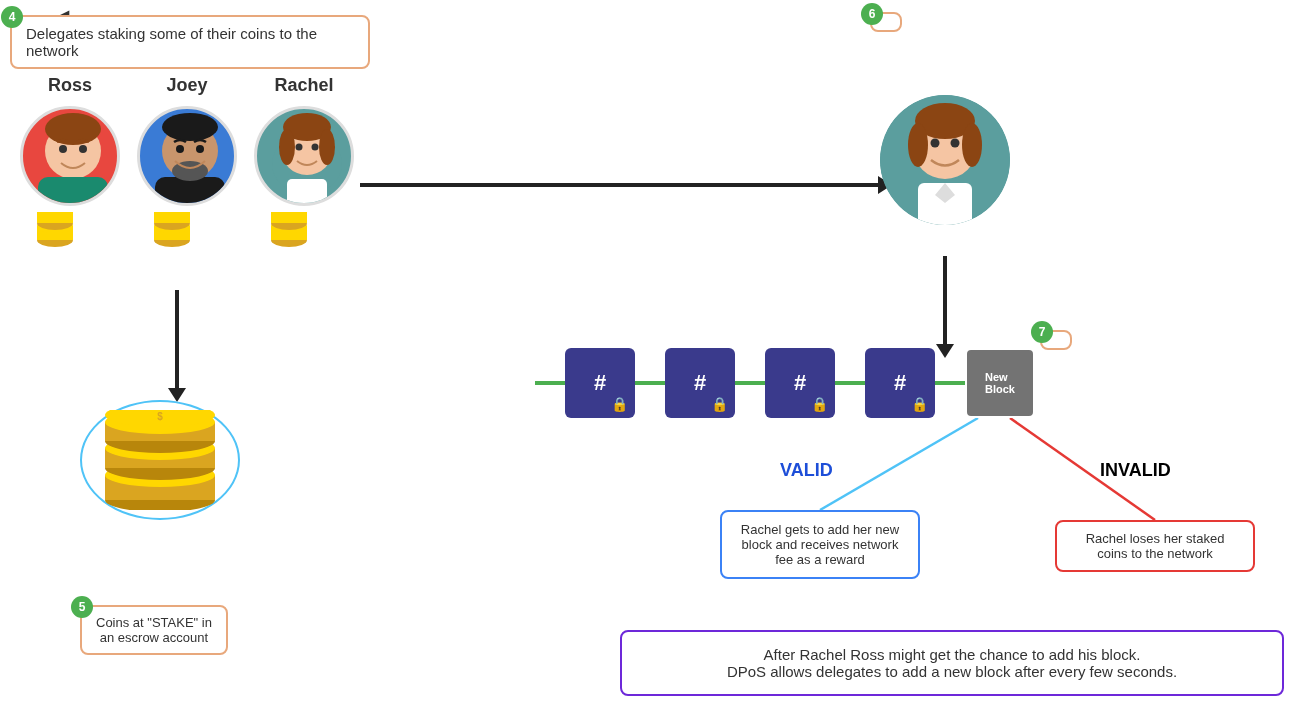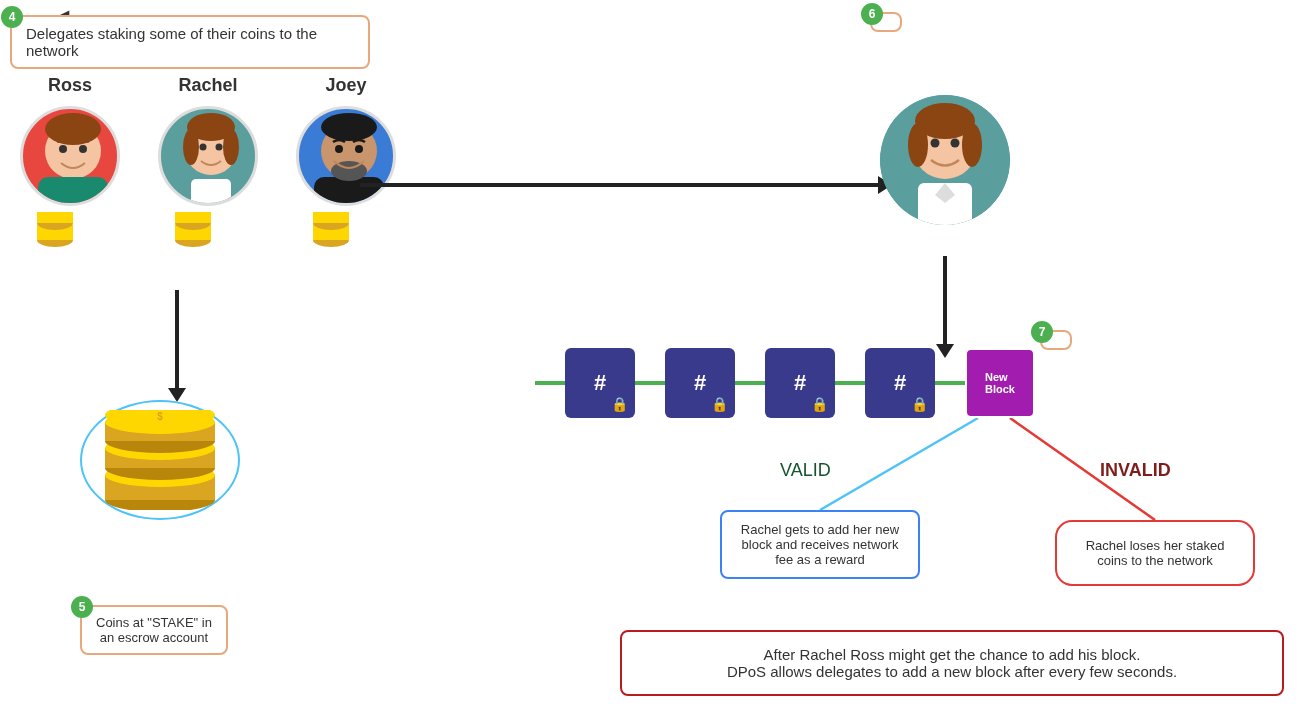--- a/index.html
+++ b/index.html
@@ -45,21 +45,21 @@
       top: -11px;
       left: -11px;
     }
 
     
     .delegates-row {
       position: absolute;
       top: 75px;
       left: 20px;
       display: flex;
-      gap: 38px;
+      gap: 17px;
       align-items: flex-end;
     }
     .delegate-item {
       display: flex;
       flex-direction: column;
       align-items: center;
       gap: 6px;
     }
     .delegate-name {
       font-size: 18px;
@@ -238,21 +238,21 @@
     }
     .block-lock {
       position: absolute;
       bottom: 6px;
       right: 6px;
       font-size: 14px;
     }
     .new-block {
       width: 70px;
       height: 70px;
-      background: #a21caf;
+      background: #737373;
       border-radius: 6px;
       display: flex;
       flex-direction: column;
       align-items: center;
       justify-content: center;
       color: #fff;
       font-size: 11px;
       font-weight: bold;
       border: 2px solid #fff;
     }
@@ -269,29 +269,29 @@
       color: #333;
       background: #fff;
       max-width: 240px;
     }
 
     
     .valid-label {
       position: absolute;
       top: 460px;
       left: 780px;
-      color: #14532d;
-      font-weight: normal;
+      color: #1d4ed8;
+      font-weight: bold;
       font-size: 18px;
     }
     .invalid-label {
       position: absolute;
       top: 460px;
       left: 1100px;
-      color: #7f1d1d;
+      color: #000000;
       font-weight: bold;
       font-size: 18px;
     }
 
     
     .valid-box {
       position: absolute;
       top: 510px;
       left: 720px;
       border: 2px solid #3b82f6;
@@ -303,36 +303,36 @@
       max-width: 200px;
       text-align: center;
     }
 
     
     .invalid-box {
       position: absolute;
       top: 520px;
       left: 1055px;
       border: 2px solid #e53935;
-      border-radius: 17px;
-      padding: 16px 14px;
+      border-radius: 8px;
+      padding: 9px 14px;
       font-size: 13px;
       color: #333;
       background: #fff;
       max-width: 200px;
       text-align: center;
     }
 
     
     .bottom-info-box {
       position: absolute;
       bottom: 15px;
       left: 620px;
       right: 15px;
-      border: 2px solid #b91c1c;
+      border: 2px solid #6d28d9;
       border-radius: 8px;
       padding: 14px 20px;
       font-size: 15px;
       color: #333;
       background: #fff;
       text-align: center;
     }
 
     
     .connectors-svg {
@@ -388,52 +388,20 @@
           <circle cx="40" cy="40" r="4" fill="#333"></circle>
           <circle cx="60" cy="40" r="4" fill="#333"></circle>
 
           <path d="M 38 54 Q 50 64 62 54" stroke="#c0875a" stroke-width="2" fill="none"></path>
 
           <path d="M 34 33 Q 40 29 46 33" stroke="#8B4513" stroke-width="2.5" fill="none"></path>
           <path d="M 54 33 Q 60 29 66 33" stroke="#8B4513" stroke-width="2.5" fill="none"></path>
         </svg>
       </div>
 
-      <svg class="coins-small" viewBox="0 0 70 35">
-        <ellipse cx="20" cy="28" rx="18" ry="7" fill="#DAA520"></ellipse>
-        <rect x="2" y="14" width="36" height="14" fill="#FFD700"></rect>
-        <ellipse cx="20" cy="14" rx="18" ry="7" fill="#FFD700"></ellipse>
-        <ellipse cx="20" cy="11" rx="18" ry="7" fill="#DAA520"></ellipse>
-        <rect x="2" y="0" width="36" height="11" fill="#FFD700"></rect>
-        <ellipse cx="20" cy="0" rx="18" ry="7" fill="#FFD700"></ellipse>
-      </svg>
-    </div>
-
-    <div class="delegate-item">
-      <span class="delegate-name">Rachel</span>
-      <div class="avatar avatar-rachel">
-        <svg width="100" height="100" viewBox="0 0 100 100">
-          <circle cx="50" cy="42" r="28" fill="#f5c5a3"></circle>
-
-          <ellipse cx="50" cy="55" rx="35" ry="30" fill="#5b9e9e"></ellipse>
-
-          <circle cx="50" cy="40" r="26" fill="#f5c5a3"></circle>
-
-          <ellipse cx="50" cy="18" rx="24" ry="14" fill="#8B4513"></ellipse>
-          <ellipse cx="30" cy="38" rx="8" ry="18" fill="#8B4513"></ellipse>
-          <ellipse cx="70" cy="38" rx="8" ry="18" fill="#8B4513"></ellipse>
-
-          <circle cx="42" cy="38" r="3.5" fill="#333"></circle>
-          <circle cx="58" cy="38" r="3.5" fill="#333"></circle>
-
-          <path d="M 40 52 Q 50 60 60 52" stroke="#c0875a" stroke-width="2" fill="none"></path>
-
-          <rect x="30" y="70" width="40" height="32" rx="5" fill="#fff"></rect>
-        </svg>
-      </div>
       <svg class="coins-small" viewBox="0 0 70 35">
         <ellipse cx="20" cy="28" rx="18" ry="7" fill="#DAA520"></ellipse>
         <rect x="2" y="14" width="36" height="14" fill="#FFD700"></rect>
         <ellipse cx="20" cy="14" rx="18" ry="7" fill="#FFD700"></ellipse>
         <ellipse cx="20" cy="11" rx="18" ry="7" fill="#DAA520"></ellipse>
         <rect x="2" y="0" width="36" height="11" fill="#FFD700"></rect>
         <ellipse cx="20" cy="0" rx="18" ry="7" fill="#FFD700"></ellipse>
       </svg>
     </div>
 
@@ -460,20 +428,52 @@
       </div>
       <svg class="coins-small" viewBox="0 0 70 35">
         <ellipse cx="20" cy="28" rx="18" ry="7" fill="#DAA520"></ellipse>
         <rect x="2" y="14" width="36" height="14" fill="#FFD700"></rect>
         <ellipse cx="20" cy="14" rx="18" ry="7" fill="#FFD700"></ellipse>
         <ellipse cx="20" cy="11" rx="18" ry="7" fill="#DAA520"></ellipse>
         <rect x="2" y="0" width="36" height="11" fill="#FFD700"></rect>
         <ellipse cx="20" cy="0" rx="18" ry="7" fill="#FFD700"></ellipse>
       </svg>
     </div>
+
+    <div class="delegate-item">
+      <span class="delegate-name">Rachel</span>
+      <div class="avatar avatar-rachel">
+        <svg width="100" height="100" viewBox="0 0 100 100">
+          <circle cx="50" cy="42" r="28" fill="#f5c5a3"></circle>
+
+          <ellipse cx="50" cy="55" rx="35" ry="30" fill="#5b9e9e"></ellipse>
+
+          <circle cx="50" cy="40" r="26" fill="#f5c5a3"></circle>
+
+          <ellipse cx="50" cy="18" rx="24" ry="14" fill="#8B4513"></ellipse>
+          <ellipse cx="30" cy="38" rx="8" ry="18" fill="#8B4513"></ellipse>
+          <ellipse cx="70" cy="38" rx="8" ry="18" fill="#8B4513"></ellipse>
+
+          <circle cx="42" cy="38" r="3.5" fill="#333"></circle>
+          <circle cx="58" cy="38" r="3.5" fill="#333"></circle>
+
+          <path d="M 40 52 Q 50 60 60 52" stroke="#c0875a" stroke-width="2" fill="none"></path>
+
+          <rect x="30" y="70" width="40" height="32" rx="5" fill="#fff"></rect>
+        </svg>
+      </div>
+      <svg class="coins-small" viewBox="0 0 70 35">
+        <ellipse cx="20" cy="28" rx="18" ry="7" fill="#DAA520"></ellipse>
+        <rect x="2" y="14" width="36" height="14" fill="#FFD700"></rect>
+        <ellipse cx="20" cy="14" rx="18" ry="7" fill="#FFD700"></ellipse>
+        <ellipse cx="20" cy="11" rx="18" ry="7" fill="#DAA520"></ellipse>
+        <rect x="2" y="0" width="36" height="11" fill="#FFD700"></rect>
+        <ellipse cx="20" cy="0" rx="18" ry="7" fill="#FFD700"></ellipse>
+      </svg>
+    </div>
   </div>
 
   <div class="arrow-down-delegates"></div>
 
   <div class="escrow-container">
     <div class="escrow-oval">
       <svg width="140" height="100" viewBox="0 0 140 100">
 
         <ellipse cx="70" cy="90" rx="55" ry="12" fill="#B8860B"></ellipse>
         <rect x="15" y="65" width="110" height="25" fill="#DAA520"></rect>

